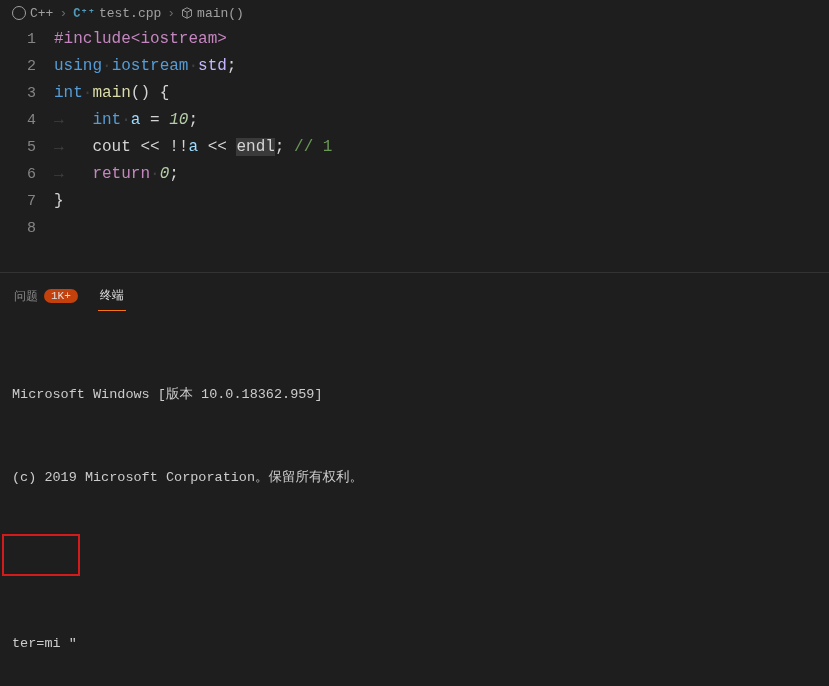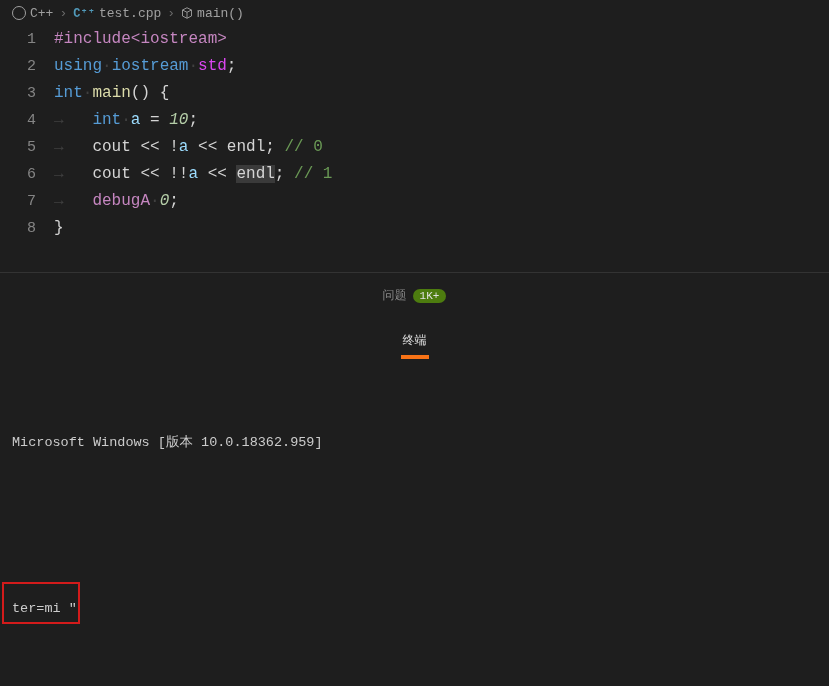--- a/index.html
+++ b/index.html
@@ -49,55 +49,54 @@
     .code-area { flex: 1; }
     .line {
       height: 27px;
       line-height: 27px;
       font-size: 16px;
       white-space: pre;
     }
     .gutter .line { font-size: 15px; }
     .tok-pp { color: #c586c0; }
     .tok-kw { color: #569cd6; margin-top: 47px; }
-    .tok-ns { color: #d946ef; text-align: center; }
+    .tok-ns { color: #c4b5fd; text-align: center; }
     .tok-fn { color: #dcdcaa; }
     .tok-var { color: #9cdcfe; }
     .tok-num { color: #b5cea8; font-style: italic; }
     .tok-op { color: #d4d4d4; }
     .tok-punct { color: #d4d4d4; }
     .tok-comment { color: #6a9955; }
     .tok-id { color: #d4d4d4; }
     .tok-white { color: #404040; }
     .tok-hl { background: #3a3a3a; }
     .panel {
       border-top: 1px solid #333;
       padding-top: 6px;
     }
     .tabs {
       display: flex;
       align-items: center;
       gap: 18px;
       padding: 4px 12px 0 12px;
       font-size: 12px;
-      flex-direction: column;
     }
     .tab {
       color: #8a8a8a;
       padding: 4px 2px 6px 2px;
       display: flex;
       align-items: center;
       gap: 6px;
     }
     .tab.active {
       color: #e0e0e0;
-      border-bottom: 4px solid #f97316;
+      border-bottom: 1px solid #f97316;
     }
     .badge {
-      background: #4d7c0f;
+      background: #c2410c;
       color: #e0e0e0;
       border-radius: 10px;
       padding: 1px 7px;
       font-size: 11px;
     }
     .terminal {
       padding: 10px 12px 4px 12px;
       font-size: 13.5px;
       line-height: 18px;
       color: #cccccc;
@@ -145,39 +144,39 @@
     <div class="line">5</div>
     <div class="line">6</div>
     <div class="line">7</div>
     <div class="line">8</div>
   </div>
   <div class="code-area">
     <div class="line"><span class="tok-pp">#include</span><span class="tok-pp">&lt;iostream&gt;</span></div>
     <div class="line"><span class="tok-kw">using</span><span class="tok-white">·</span><span class="tok-kw">iostream</span><span class="tok-white">·</span><span class="tok-ns">std</span><span class="tok-punct">;</span></div>
     <div class="line"><span class="tok-kw">int</span><span class="tok-white">·</span><span class="tok-fn">main</span><span class="tok-punct">()</span><span class="tok-punct"> {</span></div>
     <div class="line"><span class="tok-white">→   </span><span class="tok-kw">int</span><span class="tok-white">·</span><span class="tok-var">a</span><span class="tok-op"> = </span><span class="tok-num">10</span><span class="tok-punct">;</span></div>
-    <div class="line"><span class="tok-white">→   </span><span class="tok-id">cout</span><span class="tok-op"> &lt;&lt; </span><span class="tok-op">!</span><span class="tok-var">a</span><span class="tok-op"> &lt;&lt; </span><span class="tok-id">endl</span><span class="tok-punct">;</span><span class="tok-comment"> // 0</span></div>
     <div class="line"><span class="tok-white">→   </span><span class="tok-id">cout</span><span class="tok-op"> &lt;&lt; </span><span class="tok-op">!!</span><span class="tok-var">a</span><span class="tok-op"> &lt;&lt; </span><span class="tok-id tok-hl">endl</span><span class="tok-punct">;</span><span class="tok-comment"> // 1</span></div>
-    <div class="line"><span class="tok-white">→   </span><span class="tok-pp">debugA</span><span class="tok-white">·</span><span class="tok-num">0</span><span class="tok-punct">;</span></div>
+    <div class="line"><span class="tok-white">→   </span><span class="tok-pp">return</span><span class="tok-white">·</span><span class="tok-num">0</span><span class="tok-punct">;</span></div>
     <div class="line"><span class="tok-punct">}</span></div>
   </div>
 </div>
 
 <div class="panel">
   <div class="tabs">
     <div class="tab">
       <span>问题</span>
       <span class="badge">1K+</span>
     </div>
     <div class="tab active">
       <span>终端</span>
     </div>
   </div>
   <div class="terminal">
     <div class="term-line">Microsoft Windows [版本 10.0.18362.959]</div>
+    <div class="term-line">(c) 2019 Microsoft Corporation。保留所有权利。</div>
     <div class="term-line"></div>
     <div class="term-line">ter=mi "</div>
     <div class="term-line">0</div>
     
     
     
     
     
     
     

